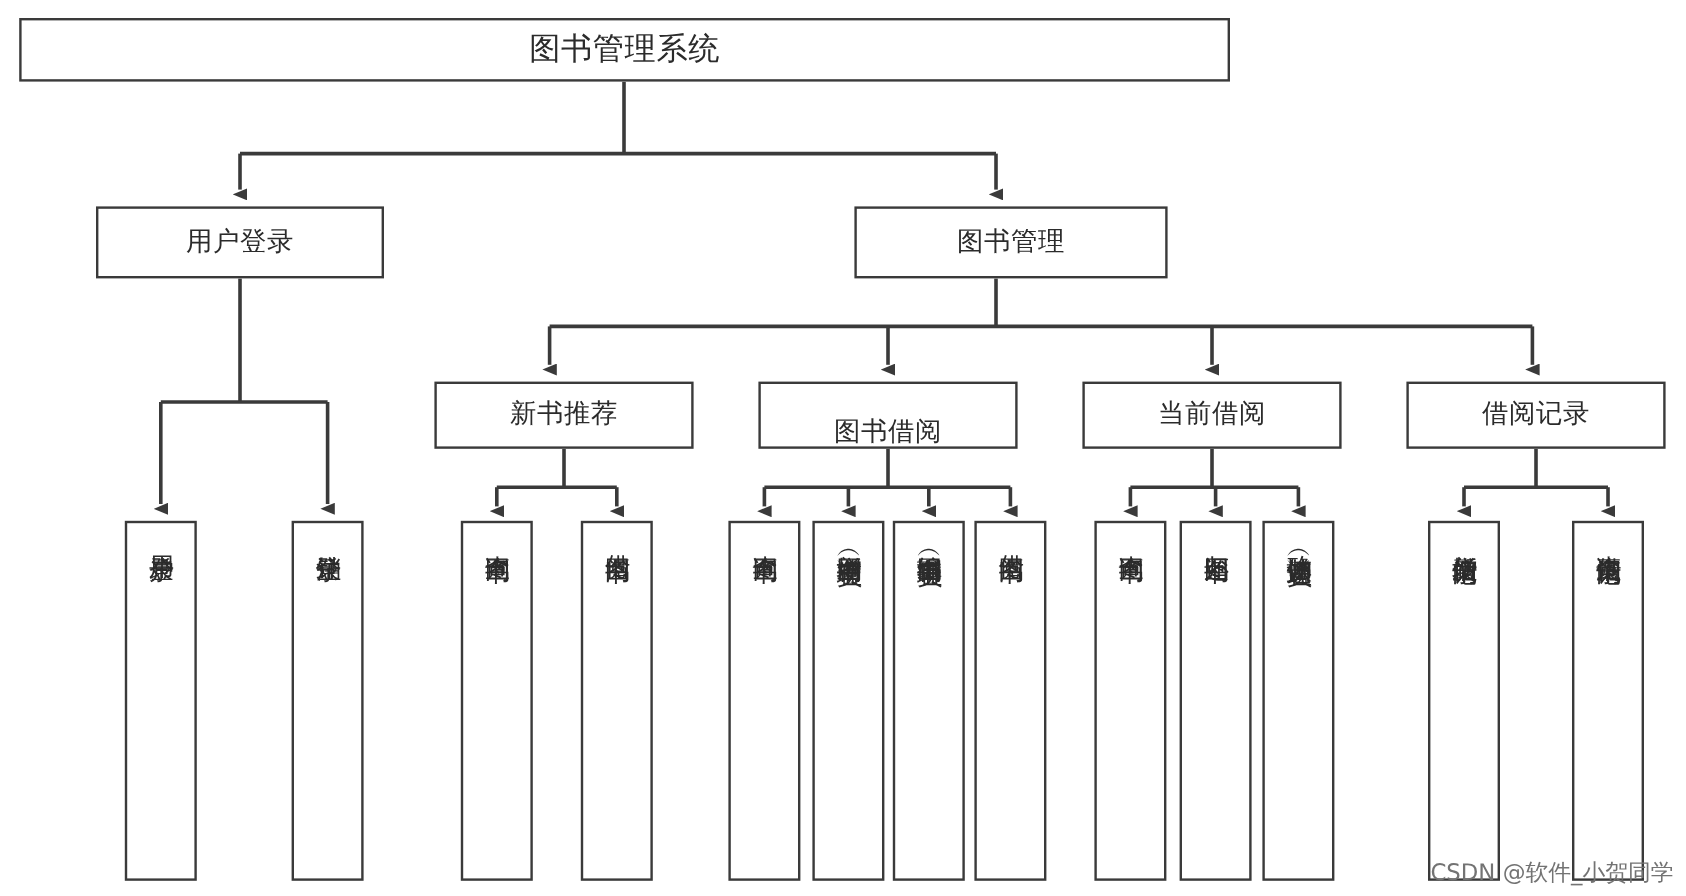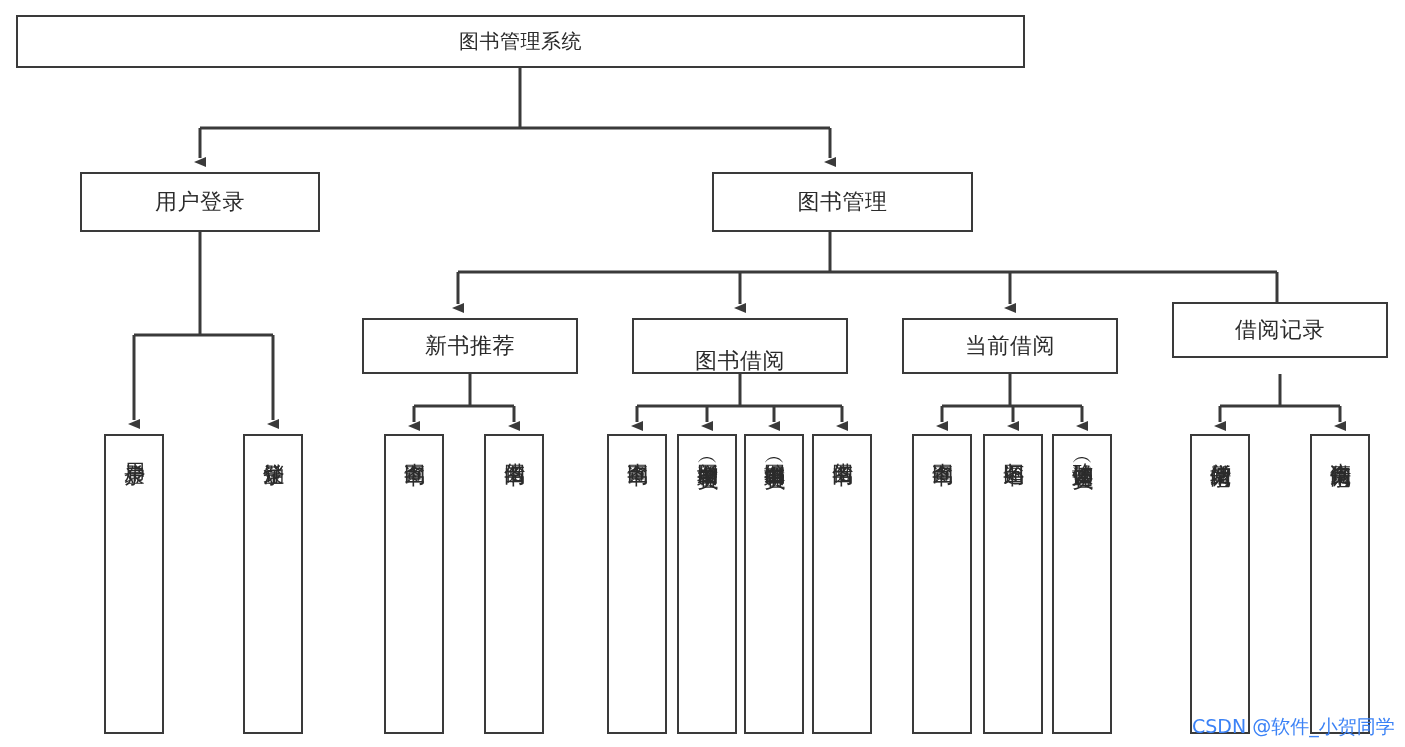--- a/index.html
+++ b/index.html
@@ -31,21 +31,21 @@
     display: block;
     text-align: center;
     line-height: 1.05;
     letter-spacing: 0.5px;
   }
   
   .node.h .label {
     font-size: 22px;
   }
   #node-root .label {
-    font-size: 20px;
+    font-size: 26px;
   }
   
   .node.v {
     align-items: flex-start;
     justify-content: center;
     padding-top: 10px;
   }
   .node.v .label {
     writing-mode: vertical-rl;
     text-orientation: upright;
@@ -60,21 +60,21 @@
     top: 0;
     width: 1405px;
     height: 747px;
     pointer-events: none;
   }
   #watermark {
     position: absolute;
     left: 1192px;
     top: 714px;
     font-size: 19px;
-    color: #3b82f6;
+    color: #737373;
     white-space: nowrap;
     font-family: "DejaVu Sans", "Liberation Sans", sans-serif;
   }
 </style>
 </head>
 <body>
 
 <div id="canvas">
 
   <svg id="edges" viewBox="0 0 1405 747">
@@ -140,21 +140,21 @@
 
   <div class="node h" style="left:362px; top:318px; width:216px; height:56px;">
     <span class="label">新书推荐</span>
   </div>
   <div class="node h" style="left:632px; top:318px; width:216px; height:56px;align-items:flex-end;">
     <span class="label">图书借阅</span>
   </div>
   <div class="node h" style="left:902px; top:318px; width:216px; height:56px;">
     <span class="label">当前借阅</span>
   </div>
-  <div class="node h" style="left:1172px; top:302px; width:216px; height:56px;">
+  <div class="node h" style="left:1172px; top:318px; width:216px; height:56px;">
     <span class="label">借阅记录</span>
   </div>
 
   <div class="node v" style="left:104px; top:434px; width:60px; height:300px;">
     <span class="label">用户登录</span>
   </div>
   <div class="node v" style="left:243px; top:434px; width:60px; height:300px;">
     <span class="label">注销登录</span>
   </div>
   <div class="node v" style="left:384px; top:434px; width:60px; height:300px;">

